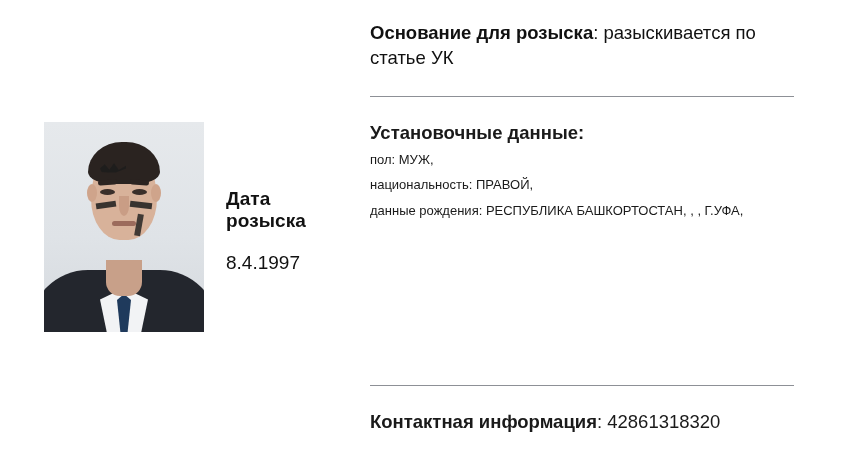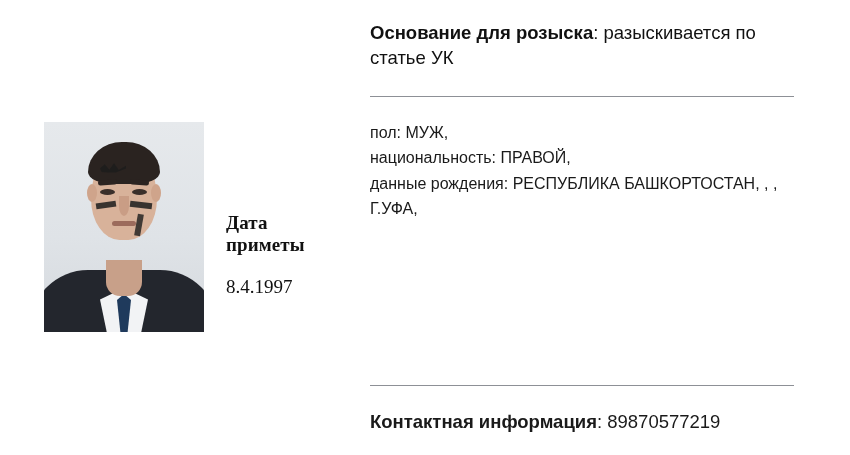--- a/index.html
+++ b/index.html
@@ -183,23 +183,22 @@
     width: 6px;
     height: 22px;
     background: #1c1c1c;
     transform: rotate(10deg);
     opacity: .8;
   }
 
   .dob-block {
     position: absolute;
     left: 226px;
-    top: 212px;
+    top: 188px;
     width: 120px;
-    font-family: Liberation Serif, serif;
   }
   .dob-label {
     font-size: 19px;
     font-weight: 700;
     line-height: 22px;
     color: #111111;
     letter-spacing: .1px;
   }
   .dob-value {
     margin-top: 20px;
@@ -248,21 +247,21 @@
     width: 430px;
   }
   .sec-data .heading {
     font-weight: 700;
     font-size: 18.5px;
     line-height: 26px;
     margin-bottom: 1px;
   }
   .sec-data .line {
     font-weight: 400;
-    font-size: 16px;
+    font-size: 13px;
     line-height: 25.4px;
     white-space: pre-wrap;
   }
 
   .sec-contact {
     position: absolute;
     left: 0;
     top: 405px;
     width: 424px;
     font-size: 18.5px;
@@ -296,42 +295,43 @@
       <div class="tat-eye-l"></div>
       <div class="tat-eye-r"></div>
       <div class="tat-cheek-r"></div>
       <div class="pt-nose"></div>
       <div class="pt-mouth"></div>
     </div>
 
     <div class="dob-block">
       <div class="dob-label">
         <span>Дата</span><br>
-        <span>приметы</span>
+        <span>розыска</span>
       </div>
       <div class="dob-value">8.4.1997</div>
     </div>
 
   </div>
 
   <div class="right-col">
 
     <div class="section sec-reason">
       <span class="lbl">Основание для розыска</span><span class="val">: </span><span class="val">разыскивается по статье УК</span>
     </div>
 
     <div class="rule rule-1"></div>
 
     <div class="sec-data">
+      <div class="heading">Установочные данные:</div>
       <div class="line">пол: МУЖ,</div>
       <div class="line">национальность: ПРАВОЙ,</div>
       <div class="line">данные рождения: РЕСПУБЛИКА БАШКОРТОСТАН, , , Г.УФА,</div>
     </div>
 
     <div class="rule rule-2"></div>
 
     <div class="sec-contact">
-      <span class="lbl">Контактная информация</span><span class="val">: </span><span class="val">89870577219</span>
+      <span class="lbl">Контактная информация</span><span class="val">: </span><span class="val">42861318320</span>
     </div>
 
   </div>
 
 </div>
 
 </body></html>

